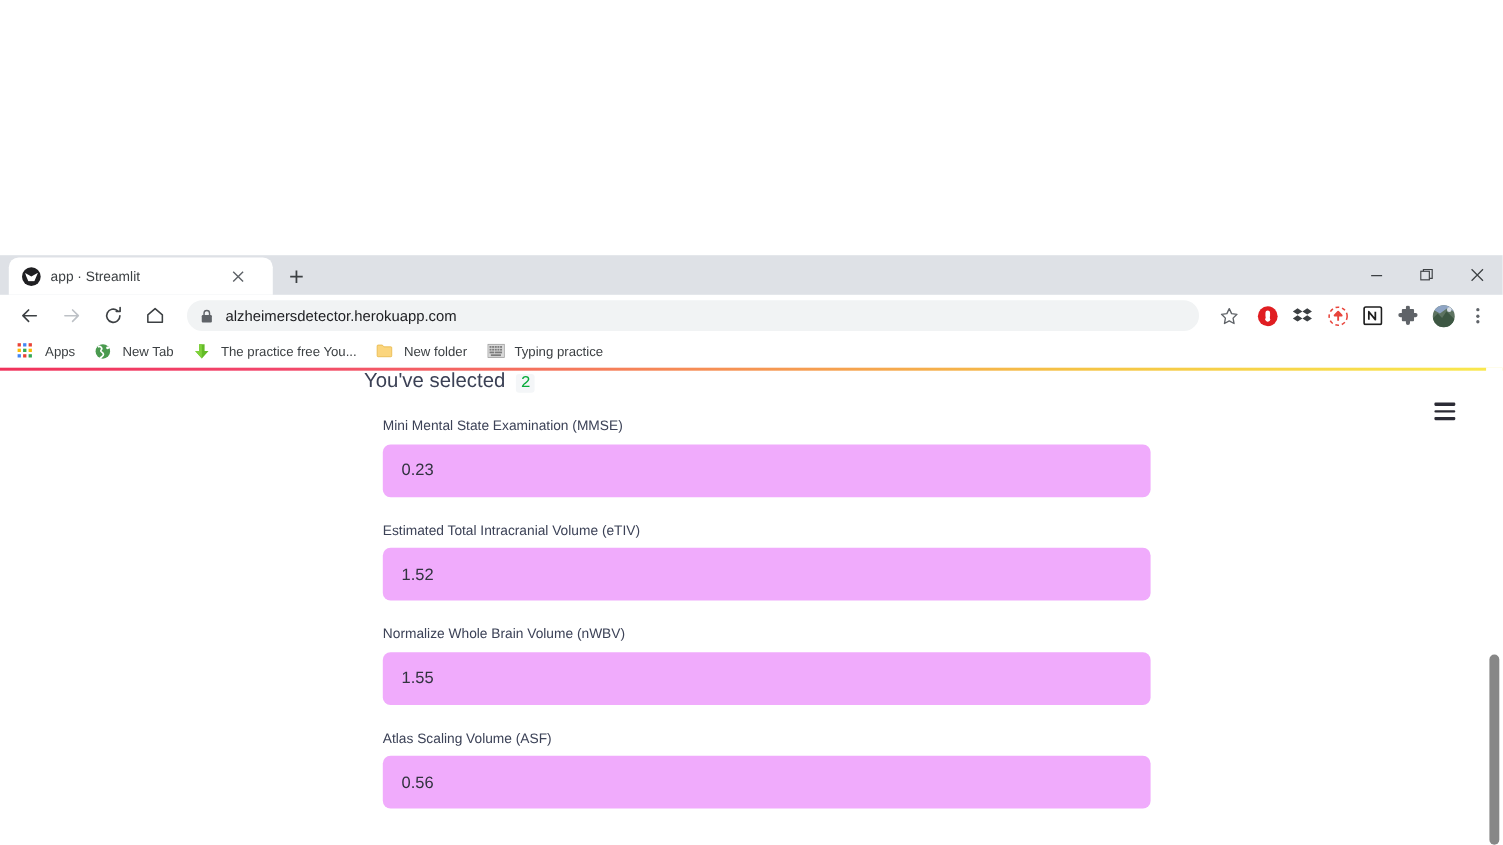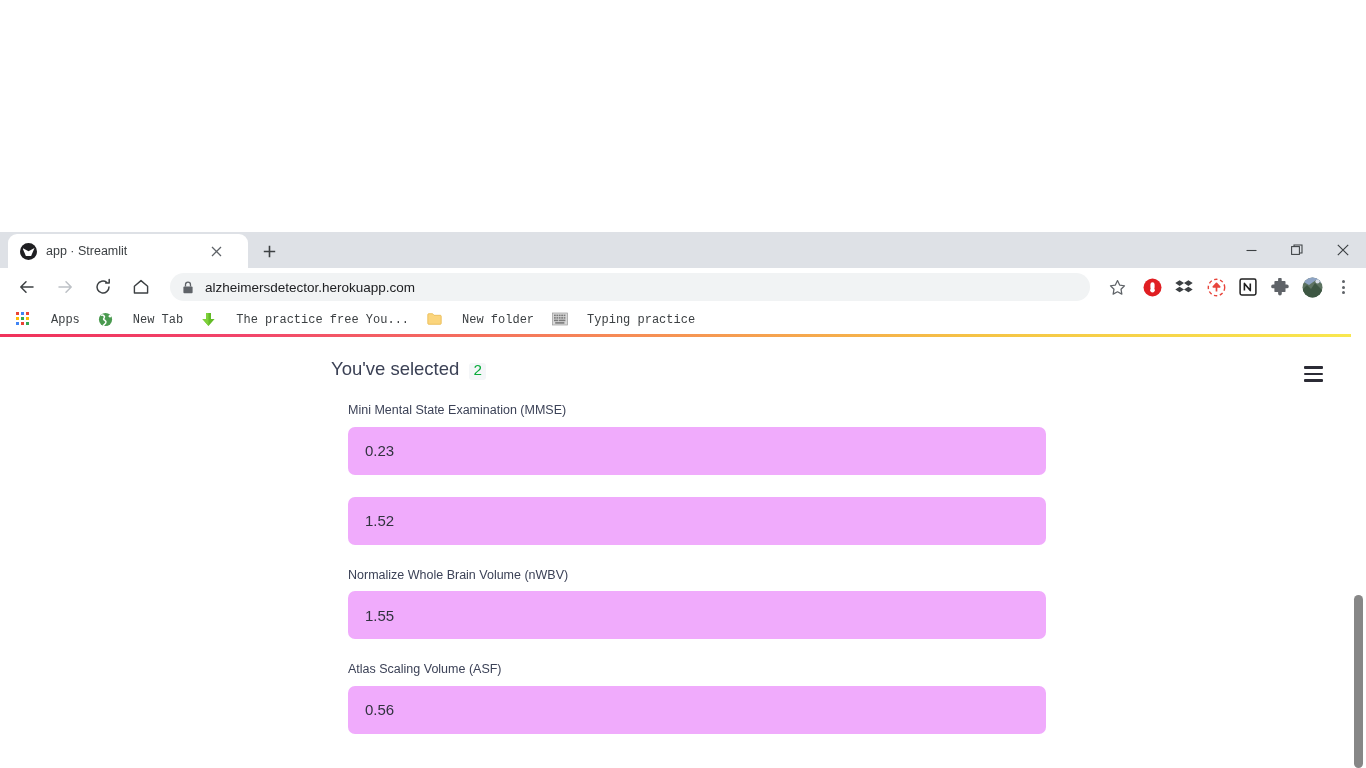--- a/index.html
+++ b/index.html
@@ -113,21 +113,21 @@
   #bookmarks-bar {
     height: 28px; background: #ffffff;
     display: flex; align-items: center; padding: 0 8px;
     border-bottom: 1px solid #ffffff;
   }
   .bookmark {
     display: flex; align-items: center; height: 22px;
     padding: 0 8px; border-radius: 4px; margin-right: 2px;
   }
   .bookmark-label {
-    margin-left: 19px; font-size: 12px; color: #3c4043; white-space: nowrap; font-family: Liberation Mono, monospace;
+    margin-left: 9px; font-size: 12px; color: #3c4043; white-space: nowrap;
   }
   .bm-icon { width: 16px; height: 16px; flex: 0 0 auto; position: relative; }
 
   
   #apps-grid { display: grid; grid-template-columns: repeat(3,3px);
     grid-template-rows: repeat(3,3px); gap: 2px; width: 13px; height: 13px; }
   #apps-grid i { display:block; width:3px; height:3px; }
 
   
   #page-viewport {
@@ -148,21 +148,21 @@
   }
   #hamburger-menu span {
     display: block; width: 19px; height: 2.6px; background: #2b2b35; border-radius: 1px;
   }
 
   #content-block { position: absolute; left: 331px; top: 0; width: 698px; }
 
   #selected-heading {
     display: flex; align-items: baseline;
     font-size: 18.5px; color: #3b4155; font-weight: 400;
-    padding-top: 23px; line-height: 1; text-align: right;
+    line-height: 1; text-align: right;
   }
   #selected-count {
     margin-left: 10px; font-size: 15px; color: #09ab3b;
     background: #f4f6f8; padding: 1px 4px; border-radius: 3px;
     font-family: "Liberation Mono", monospace;
   }
 
   .field-group { margin-top: 22px; margin-left: 17px; }
   .field-label {
     font-size: 12.5px; color: #3c4257; line-height: 1.4; margin-bottom: 7px;
@@ -427,20 +427,21 @@
         <span>You've selected</span>
         <span id="selected-count">2</span>
       </div>
 
       <div class="field-group">
         <div class="field-label">Mini Mental State Examination (MMSE)</div>
         <div class="field-input" placeholder="">0.23</div>
       </div>
 
       <div class="field-group">
+        <div class="field-label">Estimated Total Intracranial Volume (eTIV)</div>
         <div class="field-input" placeholder="">1.52</div>
       </div>
 
       <div class="field-group">
         <div class="field-label">Normalize Whole Brain Volume (nWBV)</div>
         <div class="field-input" placeholder="">1.55</div>
       </div>
 
       <div class="field-group">
         <div class="field-label">Atlas Scaling Volume (ASF)</div>

